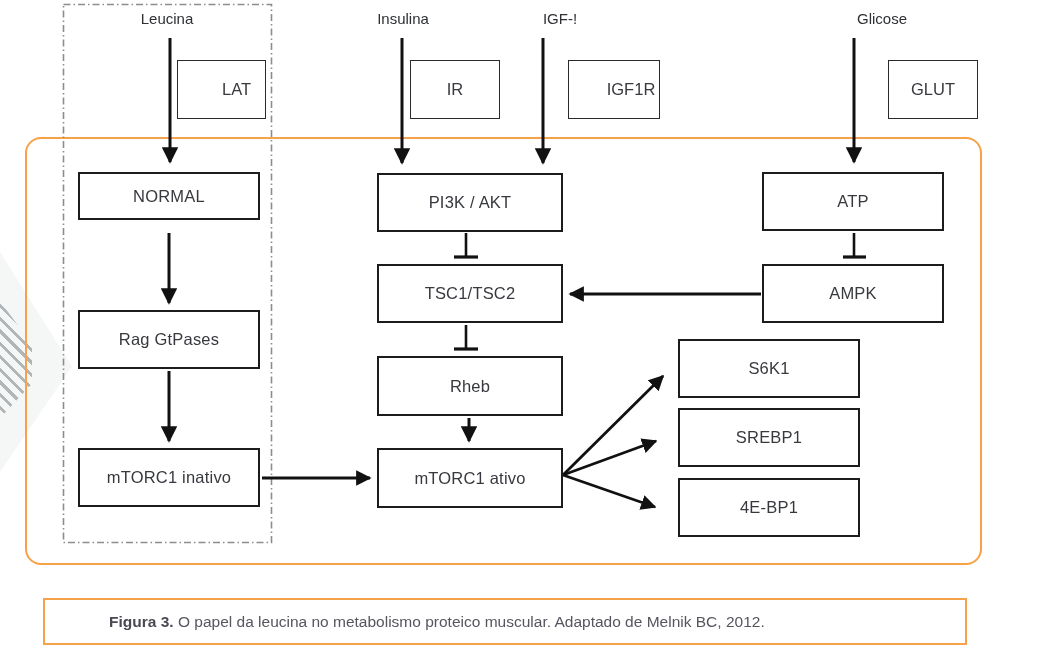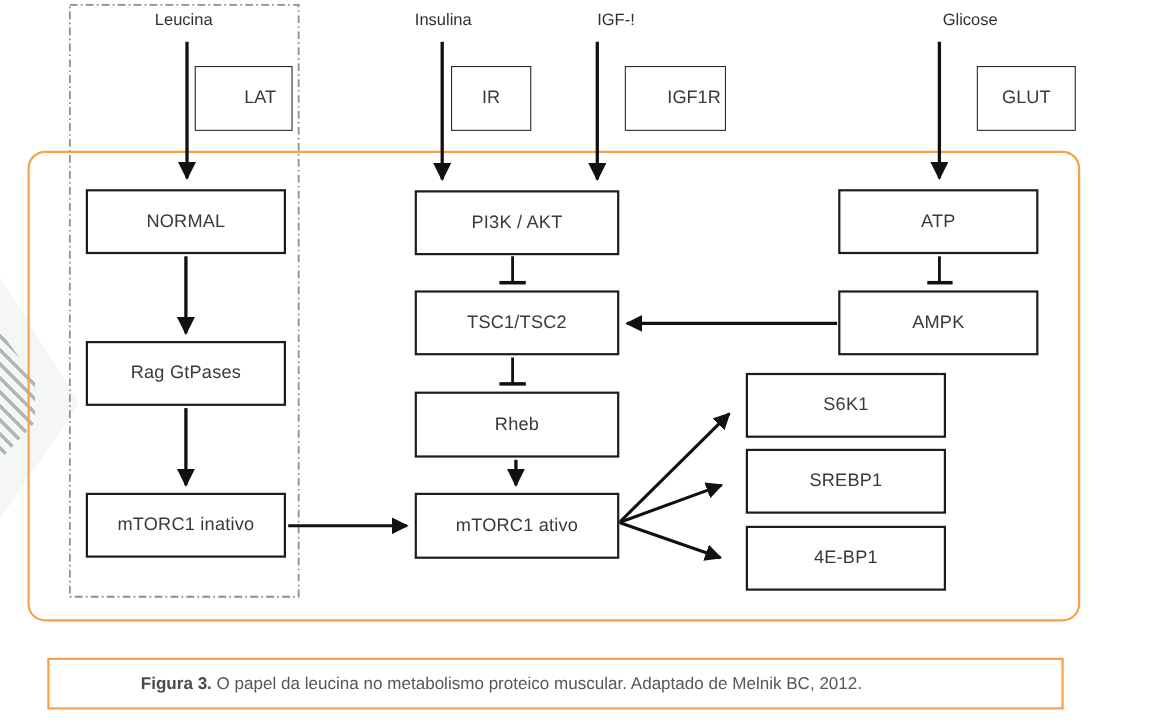--- a/index.html
+++ b/index.html
@@ -75,57 +75,57 @@
     top: 60px;
     height: 59px;
     border: 1.4px solid #2a2a2a;
     background: #ffffff;
     display: flex; align-items: center; justify-content: center;
     font-size: 16.5px;
     color: #37393e;
     z-index: 3;
   }
   #rec-lat   { left: 177px; width: 89px; padding-left: 30px; }
-  #rec-ir    { left: 410px; width: 73px; }
+  #rec-ir    { left: 410px; width: 90px; }
   #rec-igf1r { left: 568px; width: 92px; padding-left: 34px; }
   #rec-glut  { left: 888px; width: 90px; }
 
   
   .node {
     position: absolute;
     border: 2px solid #1c1c1c;
     background: #ffffff;
     display: flex; align-items: center; justify-content: center;
     font-size: 16.5px;
     letter-spacing: 0.2px;
     color: #37393e;
     z-index: 3;
   }
-  #node-normal   { left: 78px;  top: 172px; width: 182px; height: 59px; }
+  #node-normal   { left: 78px;  top: 172px; width: 182px; height: 48px; }
   #node-rag      { left: 78px;  top: 310px; width: 182px; height: 59px; }
   #node-inativo  { left: 78px;  top: 448px; width: 182px; height: 59px; }
   #node-pi3k     { left: 377px; top: 173px; width: 186px; height: 59px; }
   #node-tsc      { left: 377px; top: 264px; width: 186px; height: 59px; }
   #node-rheb     { left: 377px; top: 356px; width: 186px; height: 60px; }
   #node-ativo    { left: 377px; top: 448px; width: 186px; height: 60px; }
   #node-atp      { left: 762px; top: 172px; width: 182px; height: 59px; }
   #node-ampk     { left: 762px; top: 264px; width: 182px; height: 59px; }
   #node-s6k1     { left: 678px; top: 339px; width: 182px; height: 59px; }
   #node-srebp1   { left: 678px; top: 408px; width: 182px; height: 59px; }
   #node-4ebp1    { left: 678px; top: 478px; width: 182px; height: 59px; }
 
   
   .caption-box {
     position: absolute;
     left: 43px; top: 598px;
     width: 924px; height: 47px;
     border: 2px solid #F7A24A;
     background: #ffffff;
     display: flex; align-items: center;
-    padding-left: 83px;
+    padding-left: 64px;
     font-size: 15.5px;
     color: #55565e;
     z-index: 3;
   }
   .caption-box .prefix { font-weight: bold; color: #4a4b52; }
   .caption-box .rest { white-space: pre-wrap; }
 </style>
 </head>
 <body>
 

